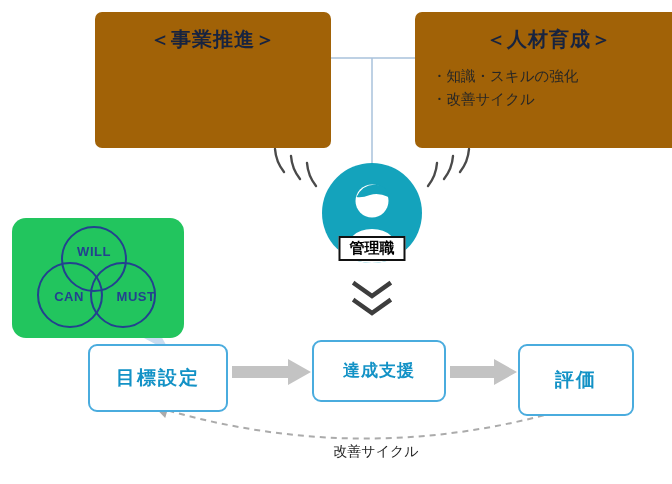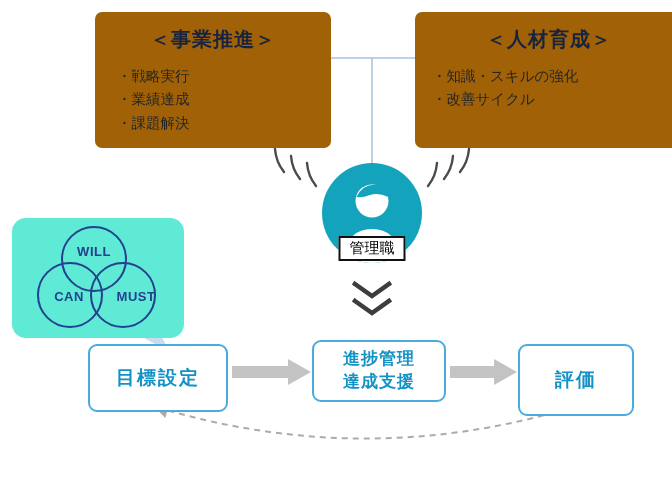--- a/index.html
+++ b/index.html
@@ -19,26 +19,26 @@
   .panel-list {
     margin:12px 0 0; padding-left:22px; list-style:none;
     font-size:14.5px; color:#262626; line-height:1.62;
   }
   .panel-list.tight { padding-left:17px; }
 
   .manager-icon { position:absolute; left:320px; top:161px; }
   .manager-label {
     position:absolute; left:372px; top:236px; transform:translateX(-50%);
     background:#ffffff; border:2px solid #111111; padding:1px 9px;
-    font-size:15px; font-weight:normal; color:#000; white-space:nowrap;
+    font-size:15px; font-weight:bold; color:#000; white-space:nowrap;
   }
 
   .bubble {
     position:absolute; left:12px; top:218px; width:172px; height:120px;
-    background:#5eead4; border-radius:14px;
+    background:#22c55e; border-radius:14px;
   }
   .vcircle {
     position:absolute; width:66px; height:66px; border-radius:50%;
     border:2px solid #23418F; box-sizing:border-box;
   }
   .vlabel {
     position:absolute; transform:translate(-50%,-50%);
     font-size:13px; font-weight:bold; color:#23418F; letter-spacing:0.5px;
   }
 
@@ -86,25 +86,20 @@
     <polygon points="118,324 170,352 150,316" fill="#C9DCF0"></polygon>
 
     <polygon points="232,366 288,366 288,359 311,372 288,385 288,378 232,378" fill="#C3C3C3"></polygon>
     <polygon points="450,366 494,366 494,359 517,372 494,385 494,378 450,378" fill="#C3C3C3"></polygon>
 
     <path d="M586,403 Q372,472 156,407" stroke="#ABABAB" stroke-width="2" stroke-dasharray="6,5" fill="none" marker-end="url(#cycleArrow)"></path>
   </svg>
 
   <div class="panel" style="left:95px; top:12px; width:236px; height:136px;">
     <div class="panel-title">＜事業推進＞</div>
-    <ul class="panel-list">
-      <li>・戦略実行</li>
-      <li>・業績達成</li>
-      <li>・課題解決</li>
-    </ul>
   </div>
 
   <div class="panel" style="left:415px; top:12px; width:268px; height:136px;">
     <div class="panel-title">＜人材育成＞</div>
     <ul class="panel-list tight">
       <li>・知識・スキルの強化</li>
       <li>・改善サイクル</li>
     </ul>
   </div>
 
@@ -129,21 +124,21 @@
     <div class="vcircle" style="left:78px; top:44px;"></div>
     <span class="vlabel" style="left:82px;  top:33px;">WILL</span>
     <span class="vlabel" style="left:57px;  top:78px;">CAN</span>
     <span class="vlabel" style="left:112px; top:78px;margin-left:12px;">MUST</span>
   </div>
 
   <div class="step" style="left:88px; top:344px; width:140px; height:68px; font-size:19px;">
     <span>目標設定</span>
   </div>
   <div class="step" style="left:312px; top:340px; width:134px; height:62px; font-size:17px; letter-spacing:1px;">
-    <span>進捗管理</span>
     <span>達成支援</span>
   </div>
   <div class="step" style="left:518px; top:344px; width:116px; height:72px; font-size:19px;">
     <span>評価</span>
   </div>
 
+  <div class="cycle-label">改善サイクル</div>
 
 </div>
 
 </body></html>

